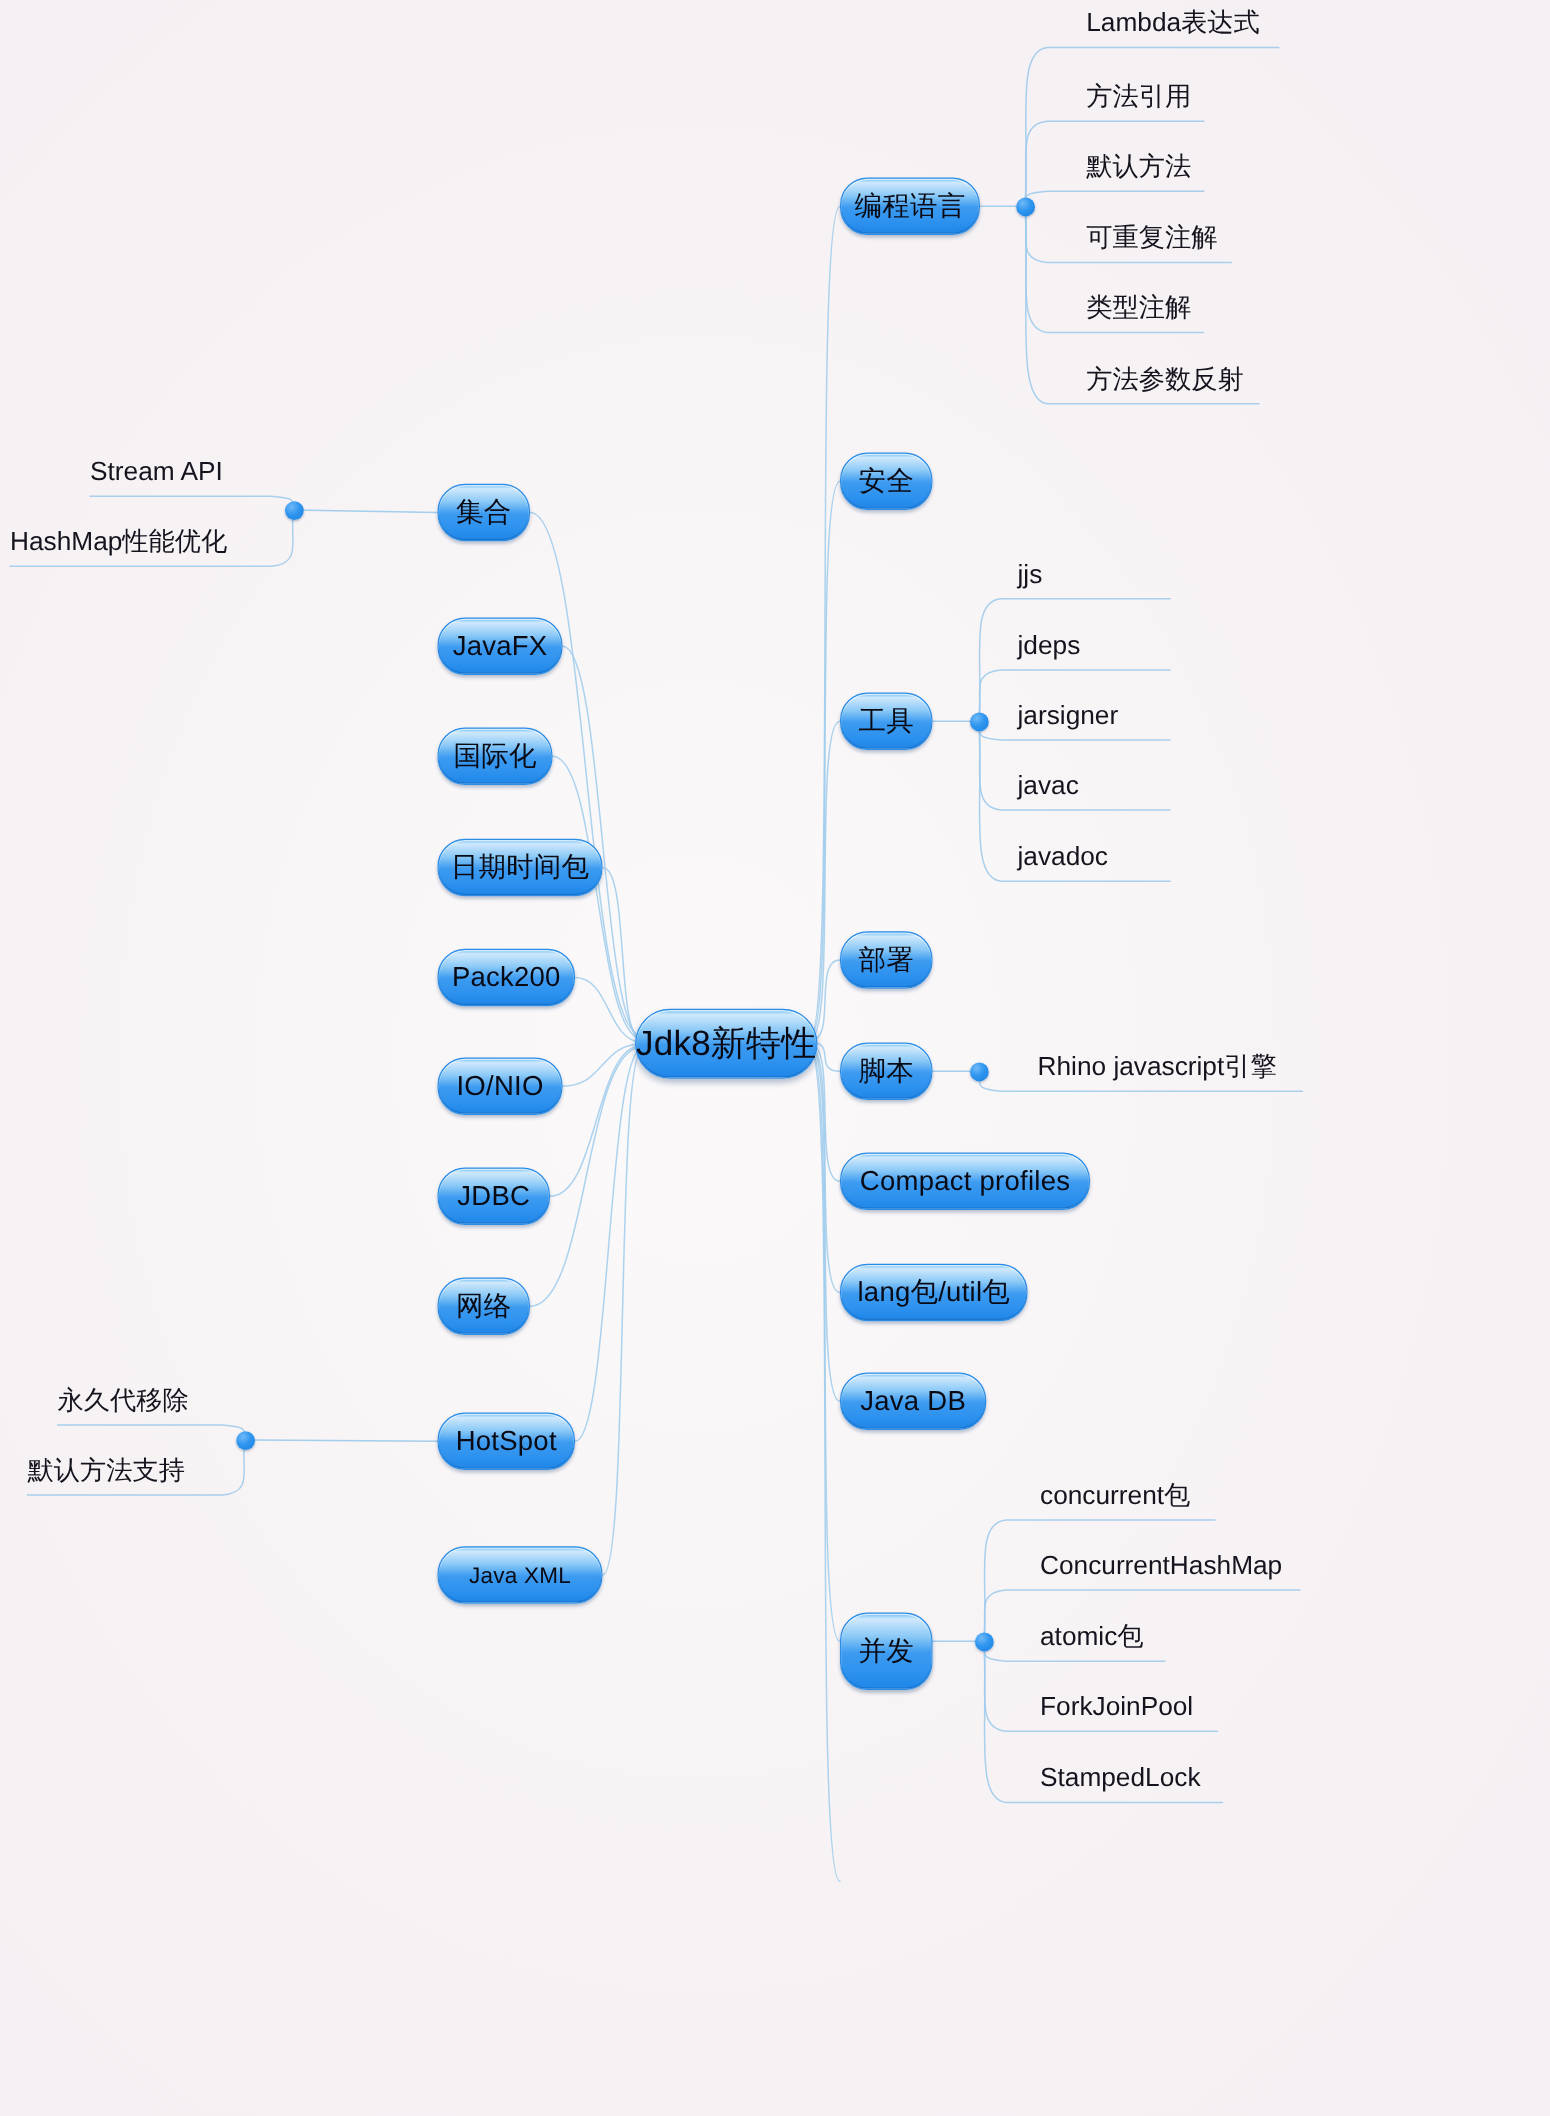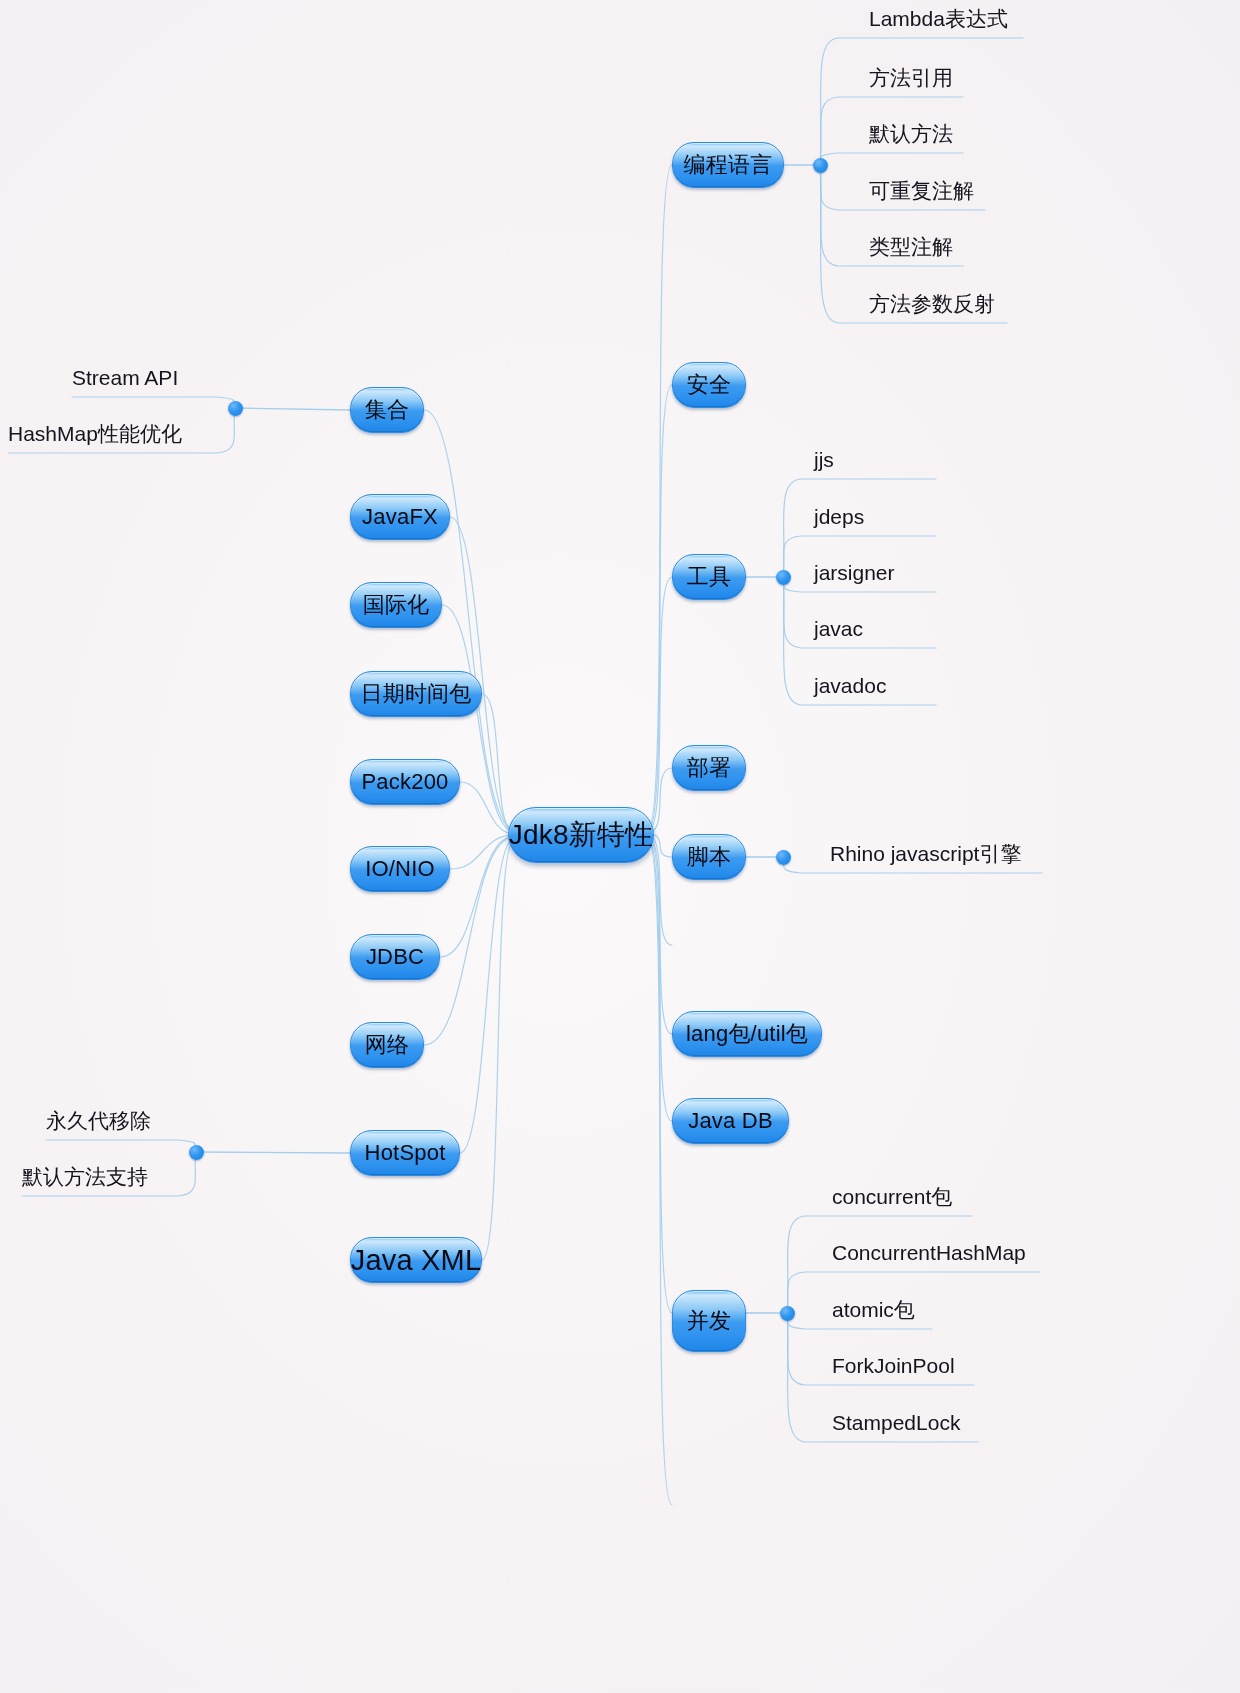--- a/index.html
+++ b/index.html
@@ -173,20 +173,23 @@
     <div class="leaf r" style="left: 814px; top: 617px; min-width: 122px;">javac</div>
     <div class="leaf r" style="left: 814px; top: 674px; min-width: 122px;">javadoc</div>
     <div class="node" style="left: 672px; top: 745px; width: 74px; height: 46px; font-size: 22px;">
       <span>部署</span>
     </div>
     <div class="node" style="left: 672px; top: 834px; width: 74px; height: 46px; font-size: 22px;">
       <span>脚本</span>
     </div>
     <div class="dot" style="left: 775.5px; top: 849.5px;"></div>
     <div class="leaf r" style="left: 830px; top: 842px; min-width: 212px;">Rhino javascript引擎</div>
+    <div class="node" style="left: 672px; top: 922px; width: 200px; height: 46px; font-size: 22px;">
+      <span>Compact profiles</span>
+    </div>
     <div class="node" style="left: 672px; top: 1011px; width: 150px; height: 46px; font-size: 22px;">
       <span>lang包/util包</span>
     </div>
     <div class="node" style="left: 672px; top: 1098px; width: 117px; height: 46px; font-size: 22px;">
       <span>Java DB</span>
     </div>
     <div class="node" style="left: 672px; top: 1290px; width: 74px; height: 62px; font-size: 22px;">
       <span>并发</span>
     </div>
     <div class="dot" style="left: 779.5px; top: 1305.5px;"></div>
@@ -221,19 +224,19 @@
     </div>
     <div class="node" style="left: 350px; top: 1022px; width: 74px; height: 46px; font-size: 22px;">
       <span>网络</span>
     </div>
     <div class="node" style="left: 350px; top: 1130px; width: 110px; height: 46px; font-size: 22px;">
       <span>HotSpot</span>
     </div>
     <div class="dot" style="left: 188.5px; top: 1144.5px;"></div>
     <div class="leaf l" style="left: 46px; top: 1109px; min-width: 120px;">永久代移除</div>
     <div class="leaf l" style="left: 22px; top: 1165px; min-width: 142px;">默认方法支持</div>
-    <div class="node" style="left: 350px; top: 1237px; width: 132px; height: 46px; font-size: 29px;">
+    <div class="node" style="left: 350px; top: 1237px; width: 132px; height: 46px; font-size: 18px;">
       <span>Java XML</span>
     </div>
     <div class="node root" style="left: 508px; top: 807px; width: 146px; height: 56px; font-size: 28px;">
       <span>Jdk8新特性</span>
     </div>
   </div>
 
 </body></html>

